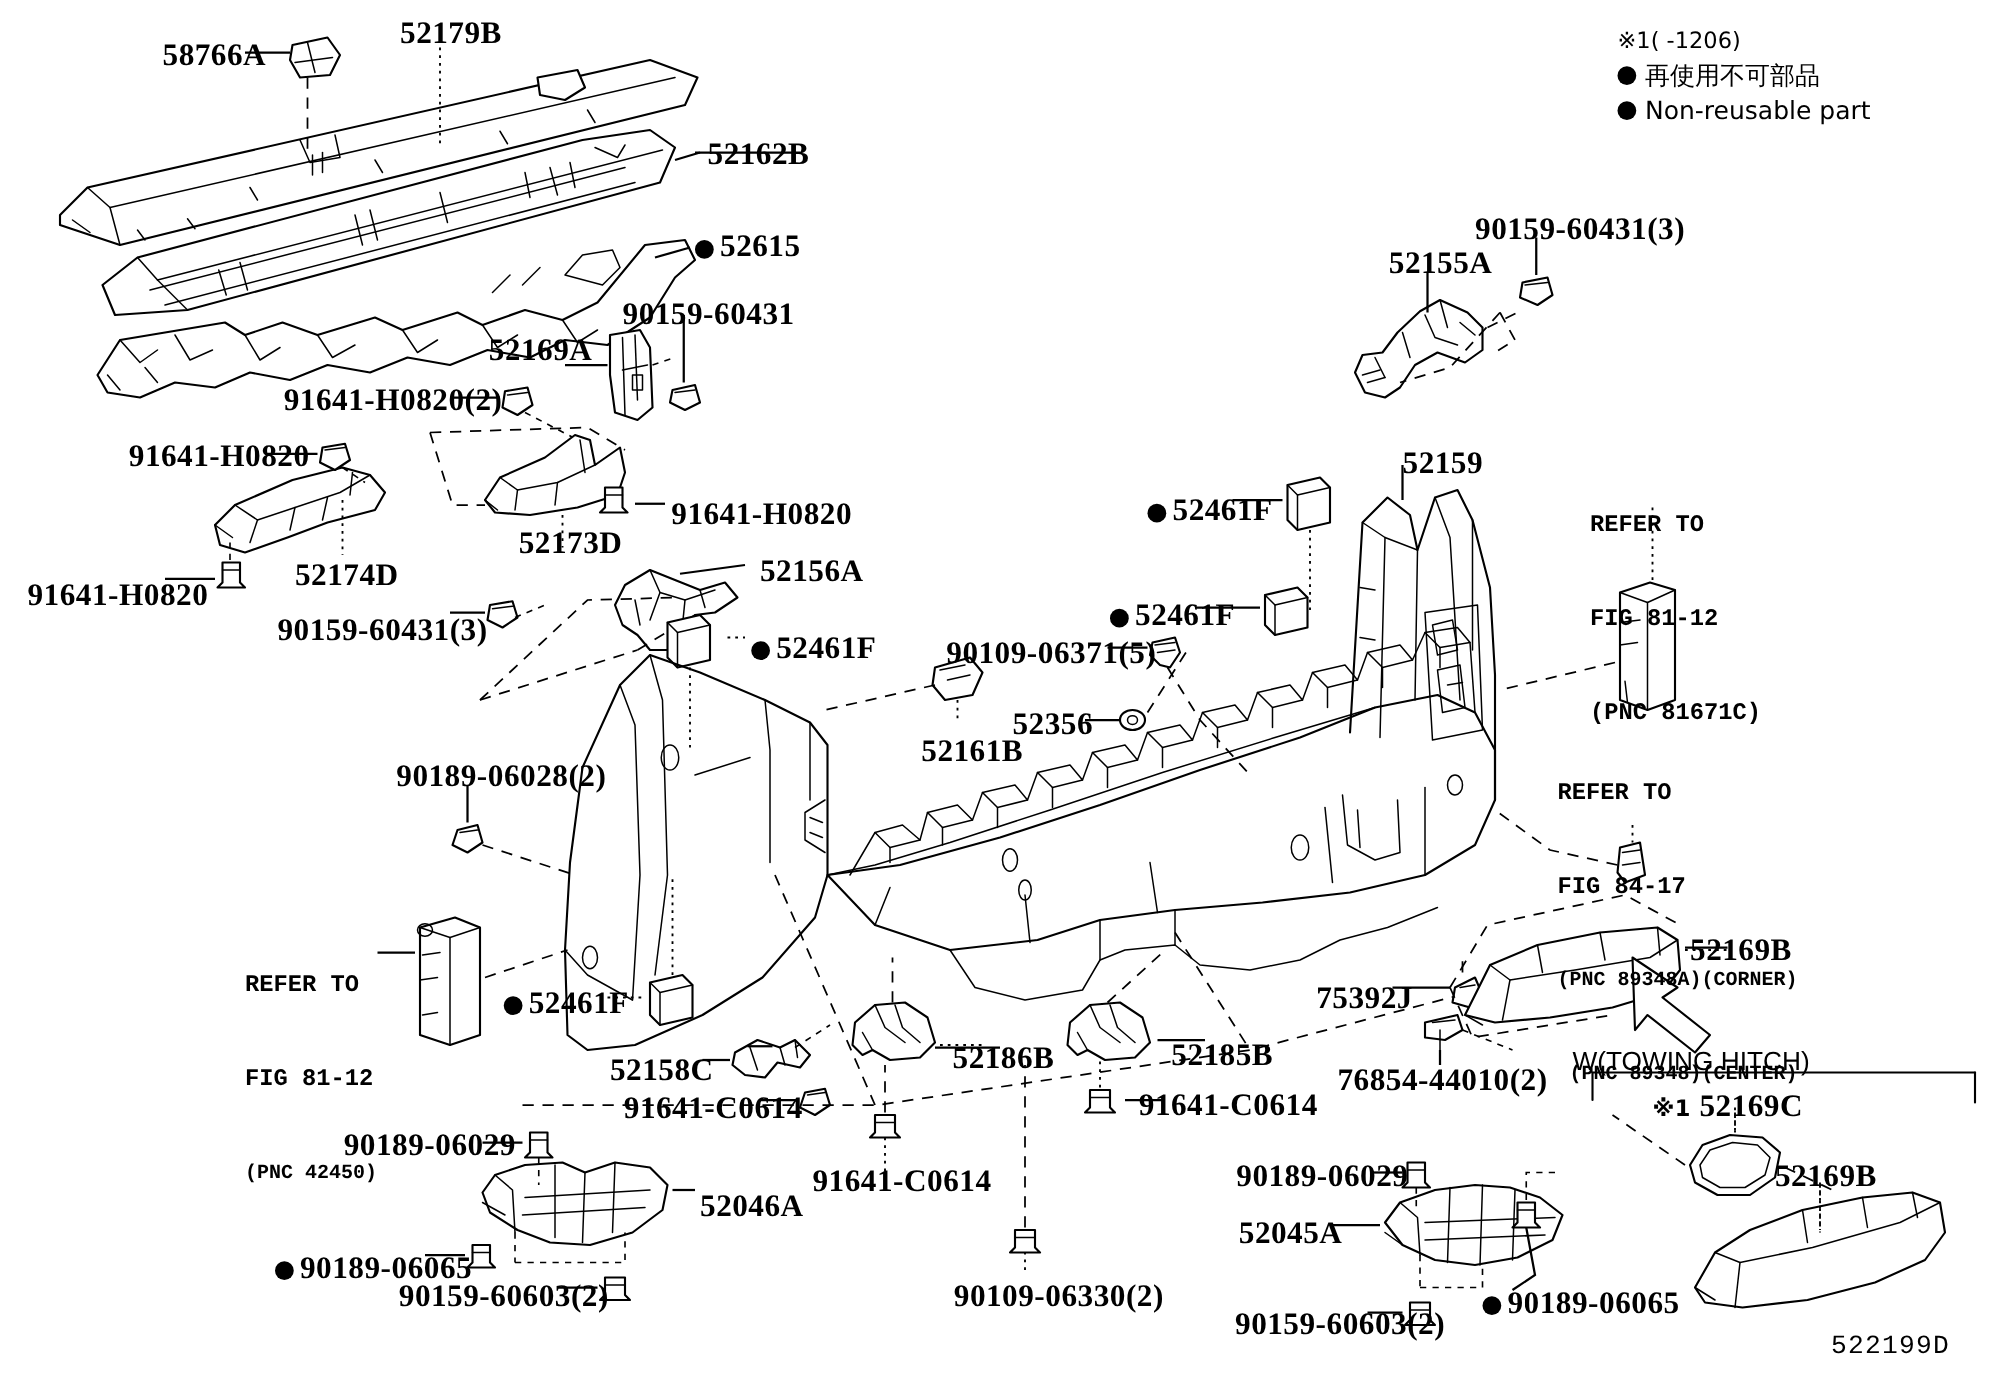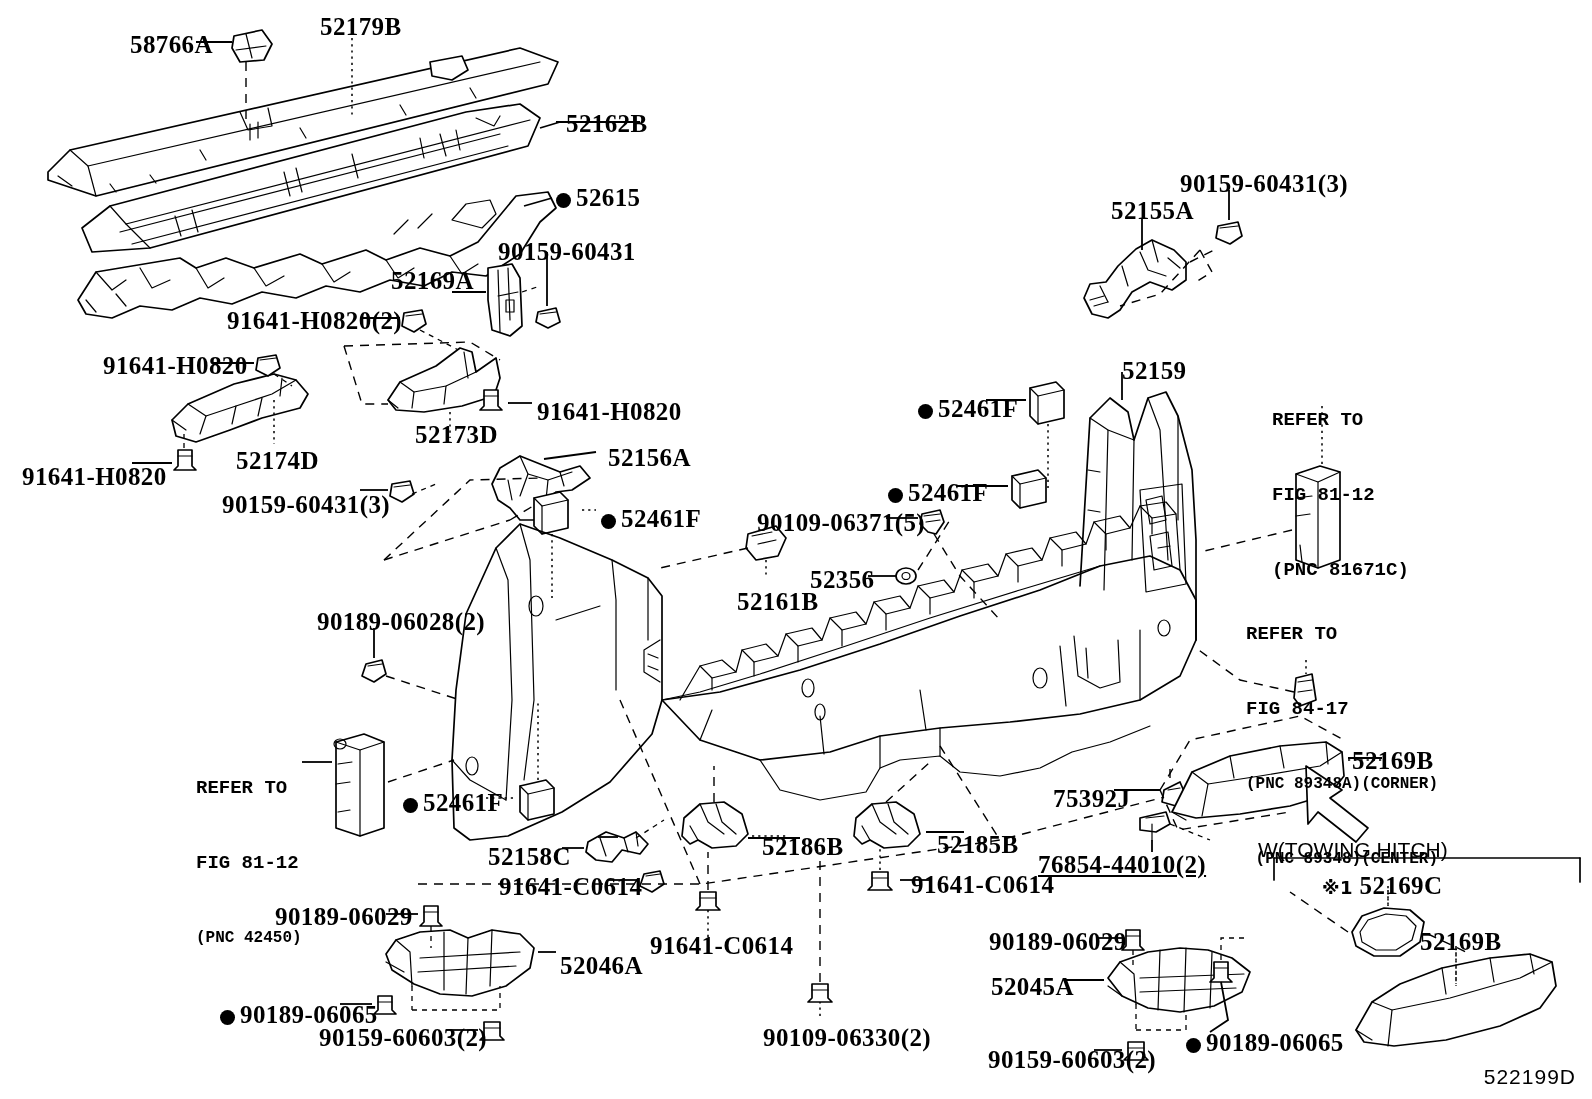--- a/index.html
+++ b/index.html
@@ -9,21 +9,21 @@
   svg#art{position:absolute;left:0;top:0;width:1592px;height:1099px;}
   .lbl{position:absolute;white-space:nowrap;font-family:"Liberation Serif",serif;
        font-weight:700;letter-spacing:.4px;}
   .pn{font-size:25px;}
   .refer{position:absolute;white-space:pre;font-family:"Liberation Mono",monospace;
          font-size:19px;font-weight:700;line-height:25px;letter-spacing:0px;}
   .refer-s{font-size:16px;text-align:right;}
   .legend{position:absolute;font-family:"Liberation Sans",sans-serif;}
   .legend .ln{display:flex;align-items:center;gap:7px;white-space:nowrap;}
   .dot{width:15px;height:15px;border-radius:50%;background:#000;display:inline-block;flex:0 0 auto;}
-  .figno{position:absolute;right:16px;bottom:10px;font-family:Liberation Sans, sans-serif;
+  .figno{position:absolute;right:32px;bottom:10px;font-family:Liberation Mono, monospace;
          font-size:21px;letter-spacing:1px;}
   .jp{font-family:"DejaVu Sans",sans-serif;font-size:20px;}
   .en{font-family:"DejaVu Sans",sans-serif;font-size:20px;}
   .star{font-family:"DejaVu Sans",sans-serif;font-size:18px;}
   .towlbl{position:absolute;font-family:"Liberation Sans",sans-serif;font-weight:400;font-size:21px;white-space:nowrap;}
 </style>
 </head>
 <body>
 
 <div id="sheet">
@@ -617,30 +617,43 @@
       <div class="lbl pn" style="left: 762px; top: 833px;"><span>52186B</span></div>
       <div class="lbl pn" style="left: 937px; top: 831px;"><span>52185B</span></div>
       <div class="lbl pn" style="left: 911px; top: 871px;"><span>91641-C0614</span></div>
       <div class="lbl pn" style="left: 650px; top: 932px;"><span>91641-C0614</span></div>
       <div class="lbl pn" style="left: 763px; top: 1024px;"><span>90109-06330(2)</span></div>
       <div class="lbl pn" style="left: 275px; top: 903px;"><span>90189-06029</span></div>
       <div class="lbl pn" style="left: 560px; top: 952px;"><span>52046A</span></div>
       <div class="lbl pn" style="left: 220px; top: 1001px;"><span class="dot" style="margin-right: 5px; vertical-align: middle;"></span><span>90189-06065</span></div>
       <div class="lbl pn" style="left: 319px; top: 1024px;"><span>90159-60603(2)</span></div>
       <div class="lbl pn" style="left: 1053px; top: 785px;"><span>75392J</span></div>
-      <div class="lbl pn" style="left: 1038px; top: 851px; text-decoration: underline;"><span>76854-44010(2)</span></div>
+      <div class="lbl pn" style="left: 1070px; top: 851px;"><span>76854-44010(2)</span></div>
       <div class="lbl pn" style="left: 1352px; top: 747px;"><span>52169B</span></div>
       <div class="lbl pn" style="left: 1322px; top: 872px;"><span class="star">※1 </span><span>52169C</span></div>
       <div class="lbl pn" style="left: 1420px; top: 928px;"><span>52169B</span></div>
       <div class="lbl pn" style="left: 989px; top: 928px;"><span>90189-06029</span></div>
       <div class="lbl pn" style="left: 991px; top: 973px;"><span>52045A</span></div>
       <div class="lbl pn" style="left: 1186px; top: 1029px;"><span class="dot" style="margin-right: 5px; vertical-align: middle;"></span><span>90189-06065</span></div>
       <div class="lbl pn" style="left: 988px; top: 1046px;"><span>90159-60603(2)</span></div>
     </div>
 
+<div class="legend" style="left:1294px;top:22px;">
+  <div class="ln" style="margin-bottom:4px;">
+    <span class="star">※1(    -1206)</span>
+  </div>
+  <div class="ln" style="margin-bottom:2px;">
+    <span class="dot"></span>
+    <span class="jp">再使用不可部品</span>
+  </div>
+  <div class="ln">
+    <span class="dot"></span>
+    <span class="en">Non-reusable part</span>
+  </div>
+</div>
 
 <div class="refer" style="left:1272px;top:358px;">
   <div>REFER TO</div>
   <div>FIG 81-12</div>
   <div>(PNC 81671C)</div>
 </div>
 
 <div class="refer" style="left:1246px;top:572px;">
   <div>REFER TO</div>
   <div>FIG 84-17</div>

